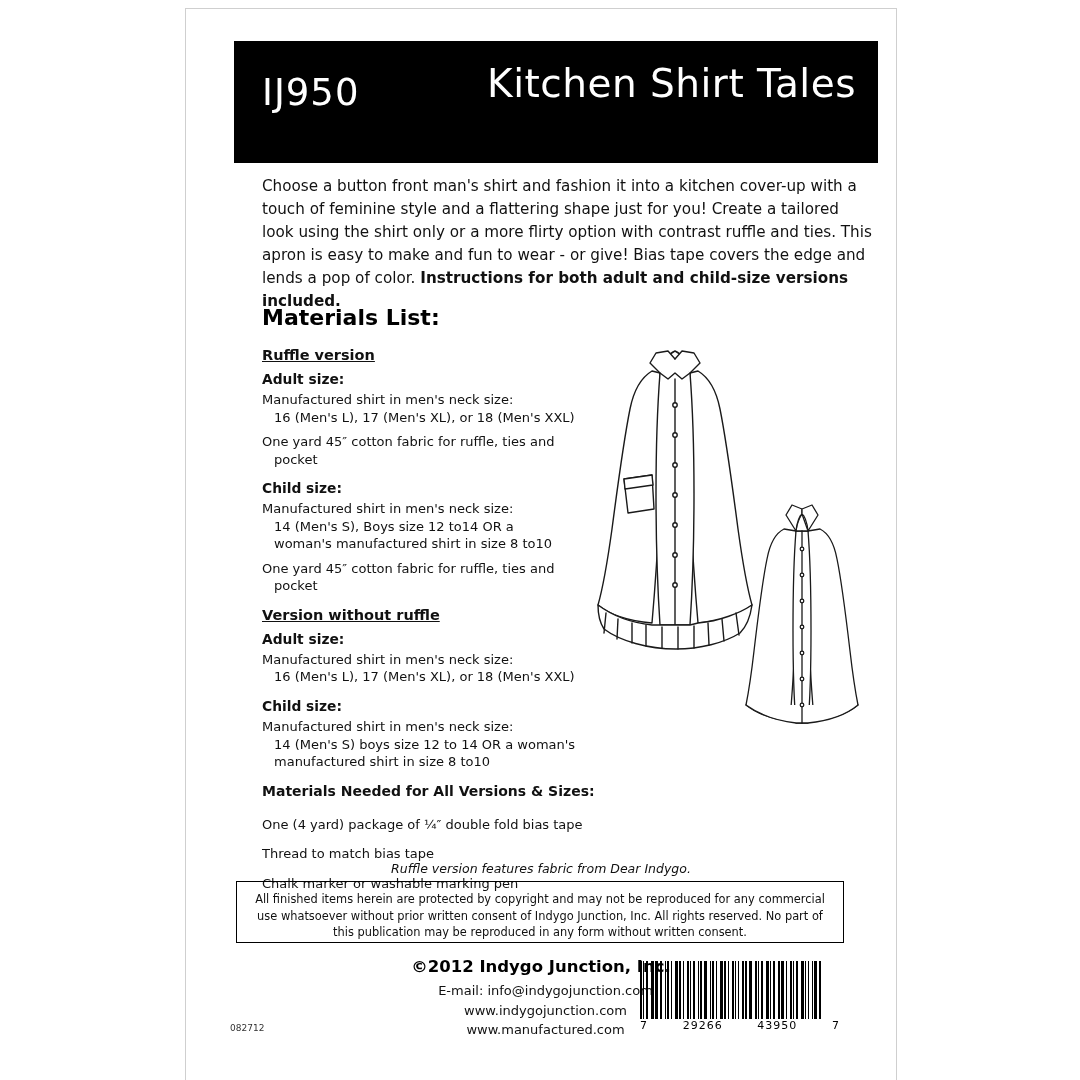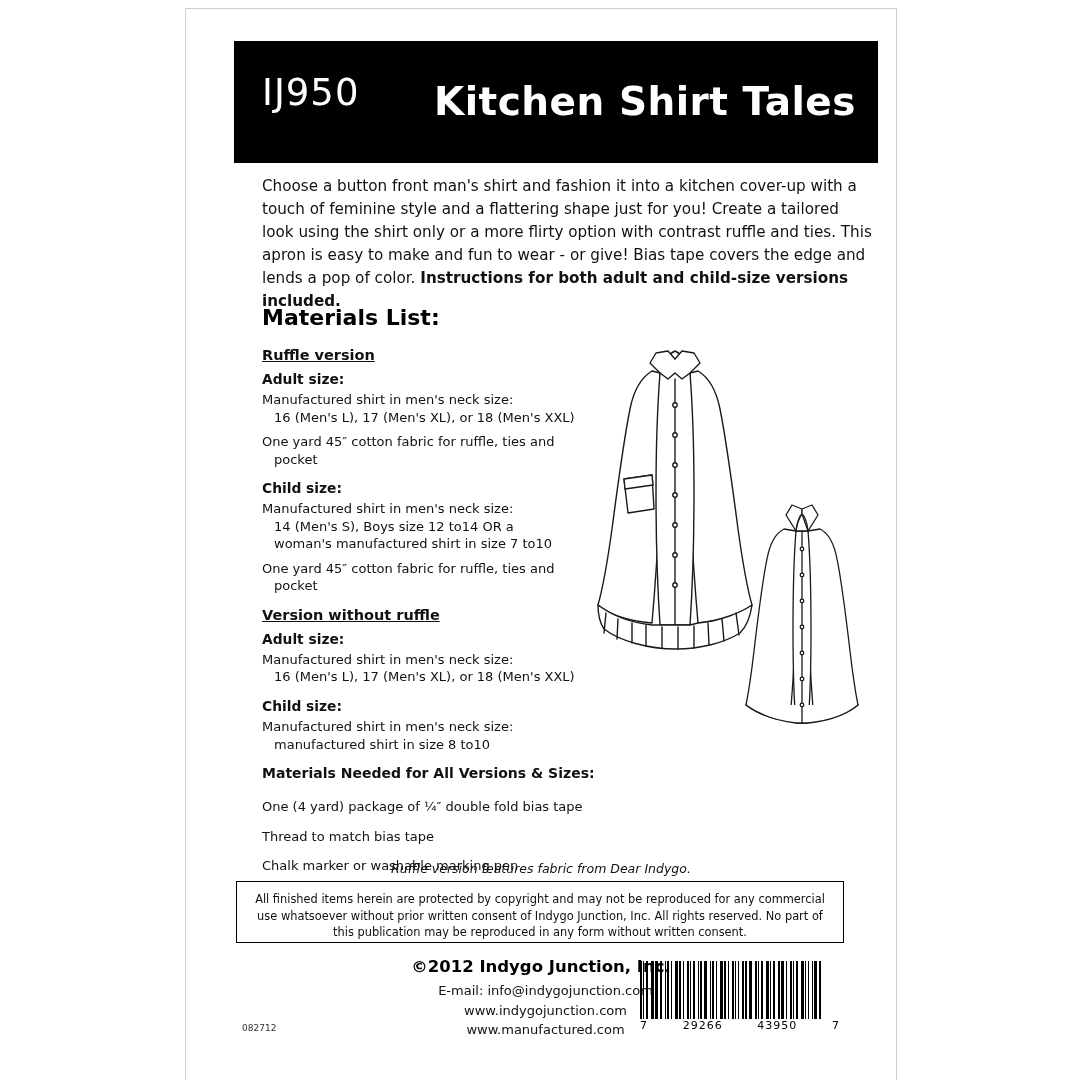--- a/index.html
+++ b/index.html
@@ -46,24 +46,24 @@
     left: 28px;
     top: 30px;
     font-size: 37px;
     letter-spacing: 1px;
     font-family: "DejaVu Sans", sans-serif;
     font-weight: 400;
   }
   .header-title {
     position: absolute;
     right: 22px;
-    top: 38px;
+    top: 20px;
     font-size: 39px;
     font-family: "DejaVu Sans", sans-serif;
-    font-weight: 700;
+    font-weight: 400;
     letter-spacing: 0.5px;
   }
   
   .intro {
     position: absolute;
     left: 62px;
     top: 152px;
     width: 610px;
     font-size: 15.2px;
     line-height: 1.52;
@@ -165,21 +165,21 @@
     left: 9px;
     right: 0;
     top: 958px;
     text-align: center;
     font-size: 13px;
     line-height: 1.5;
     color: #111;
   }
   .docnum {
     position: absolute;
-    left: 42px;
+    left: 30px;
     top: 1000px;
     font-size: 9px;
     color: #333;
   }
   
   .barcode-wrap {
     position: absolute;
     left: 440px;
     top: 938px;
     width: 200px;
@@ -241,38 +241,39 @@
       </div>
       <div class="item item-sp">
         <span>One yard 45″ cotton fabric for ruffle, ties and</span>
         <span class="ind">pocket</span>
       </div>
 
       <div class="sub-title">Child size:</div>
       <div class="item">
         <span>Manufactured shirt in men's neck size:</span>
         <span class="ind">14 (Men's S), Boys size 12 to14 OR a</span>
-        <span class="ind">woman's manufactured shirt in size 7 to10</span>
+        <span class="ind">woman's manufactured shirt in size 8 to10</span>
       </div>
       <div class="item item-sp">
         <span>One yard 45″ cotton fabric for ruffle, ties and</span>
         <span class="ind">pocket</span>
       </div>
 
       <div class="sec-title">Version without ruffle</div>
 
       <div class="sub-title">Adult size:</div>
       <div class="item item-sp">
         <span>Manufactured shirt in men's neck size:</span>
         <span class="ind">16 (Men's L), 17 (Men's XL), or 18 (Men's XXL)</span>
       </div>
 
       <div class="sub-title">Child size:</div>
       <div class="item item-sp">
         <span>Manufactured shirt in men's neck size:</span>
+        <span class="ind">14 (Men's S) boys size 12 to 14 OR a woman's</span>
         <span class="ind">manufactured shirt in size 8 to10</span>
       </div>
 
       <div class="allver">Materials Needed for All Versions &amp; Sizes:</div>
       <div class="item item-sp">One (4 yard) package of ¼″ double fold bias tape</div>
       <div class="item item-sp">Thread to match bias tape</div>
       <div class="item item-sp">Chalk marker or washable marking pen</div>
     </div>
 
     <div class="illus">

